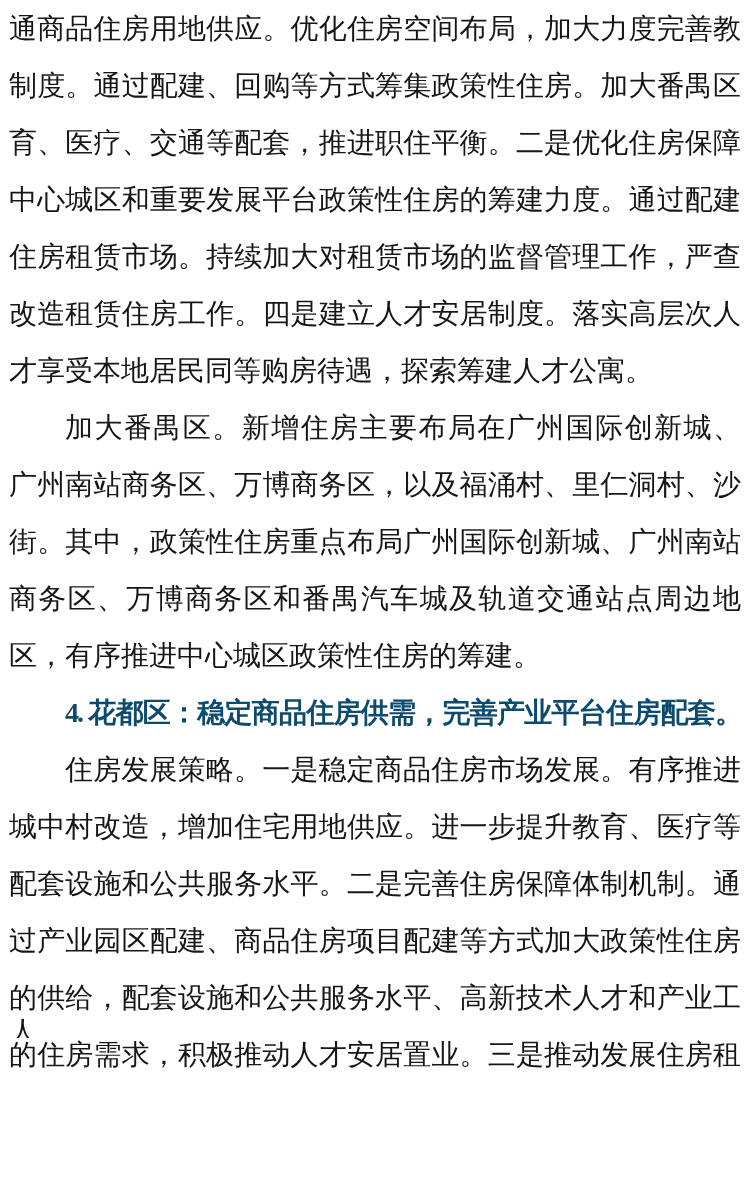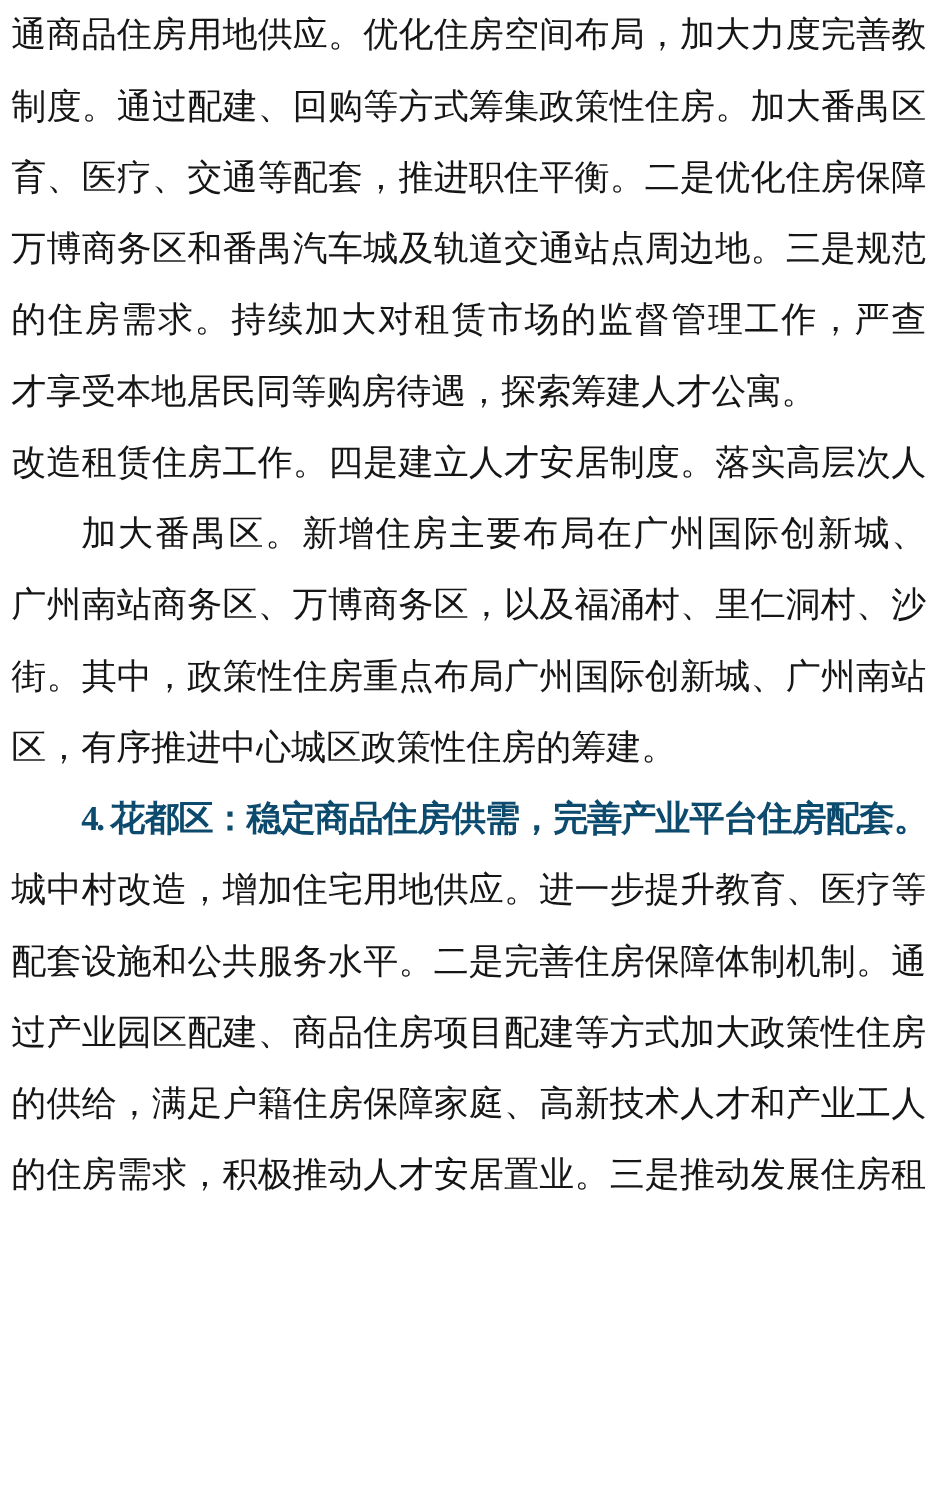--- a/index.html
+++ b/index.html
@@ -47,34 +47,36 @@
   }
 </style>
 </head>
 <body>
 
 <div id="doc">
     <div class="paragraph body">
       <div class="line fill">通商品住房用地供应。优化住房空间布局，加大力度完善教</div>
       <div class="line fill">制度。通过配建、回购等方式筹集政策性住房。加大番禺区</div>
       <div class="line fill">育、医疗、交通等配套，推进职住平衡。二是优化住房保障</div>
-      <div class="line fill">万博商务区和番禺汽车城及轨道交通站点周边地。三是规范</div>
-      <div class="line fill">的住房需求。持续加大对租赁市场的监督管理工作，严查</div>
+      <div class="line fill">中心城区和重要发展平台政策性住房的筹建力度。通过配建</div>
+      <div class="line fill">住房租赁市场。持续加大对租赁市场的监督管理工作，严查</div>
+      <div class="line fill">改造租赁住房工作。四是建立人才安居制度。落实高层次人</div>
       <div class="line">才享受本地居民同等购房待遇，探索筹建人才公寓。</div>
-      <div class="line fill">改造租赁住房工作。四是建立人才安居制度。落实高层次人</div>
     </div>
     <div class="paragraph body">
       <div class="line fill indent">加大番禺区。新增住房主要布局在广州国际创新城、</div>
       <div class="line fill">广州南站商务区、万博商务区，以及福涌村、里仁洞村、沙</div>
       <div class="line fill">街。其中，政策性住房重点布局广州国际创新城、广州南站</div>
+      <div class="line fill">商务区、万博商务区和番禺汽车城及轨道交通站点周边地</div>
       <div class="line">区，有序推进中心城区政策性住房的筹建。</div>
     </div>
     <div class="paragraph heading">
       <div class="line fill indent">4. 花都区：稳定商品住房供需，完善产业平台住房配套。</div>
     </div>
     <div class="paragraph body">
+      <div class="line fill indent">住房发展策略。一是稳定商品住房市场发展。有序推进</div>
       <div class="line fill">城中村改造，增加住宅用地供应。进一步提升教育、医疗等</div>
       <div class="line fill">配套设施和公共服务水平。二是完善住房保障体制机制。通</div>
       <div class="line fill">过产业园区配建、商品住房项目配建等方式加大政策性住房</div>
-      <div class="line fill">的供给，满足户籍住房保障家庭、高新技术人才和产业工人</div>
+      <div class="line fill">的供给，配套设施和公共服务水平、高新技术人才和产业工人</div>
       <div class="line fill">的住房需求，积极推动人才安居置业。三是推动发展住房租</div>
     </div>
   </div>
 
 </body></html>

